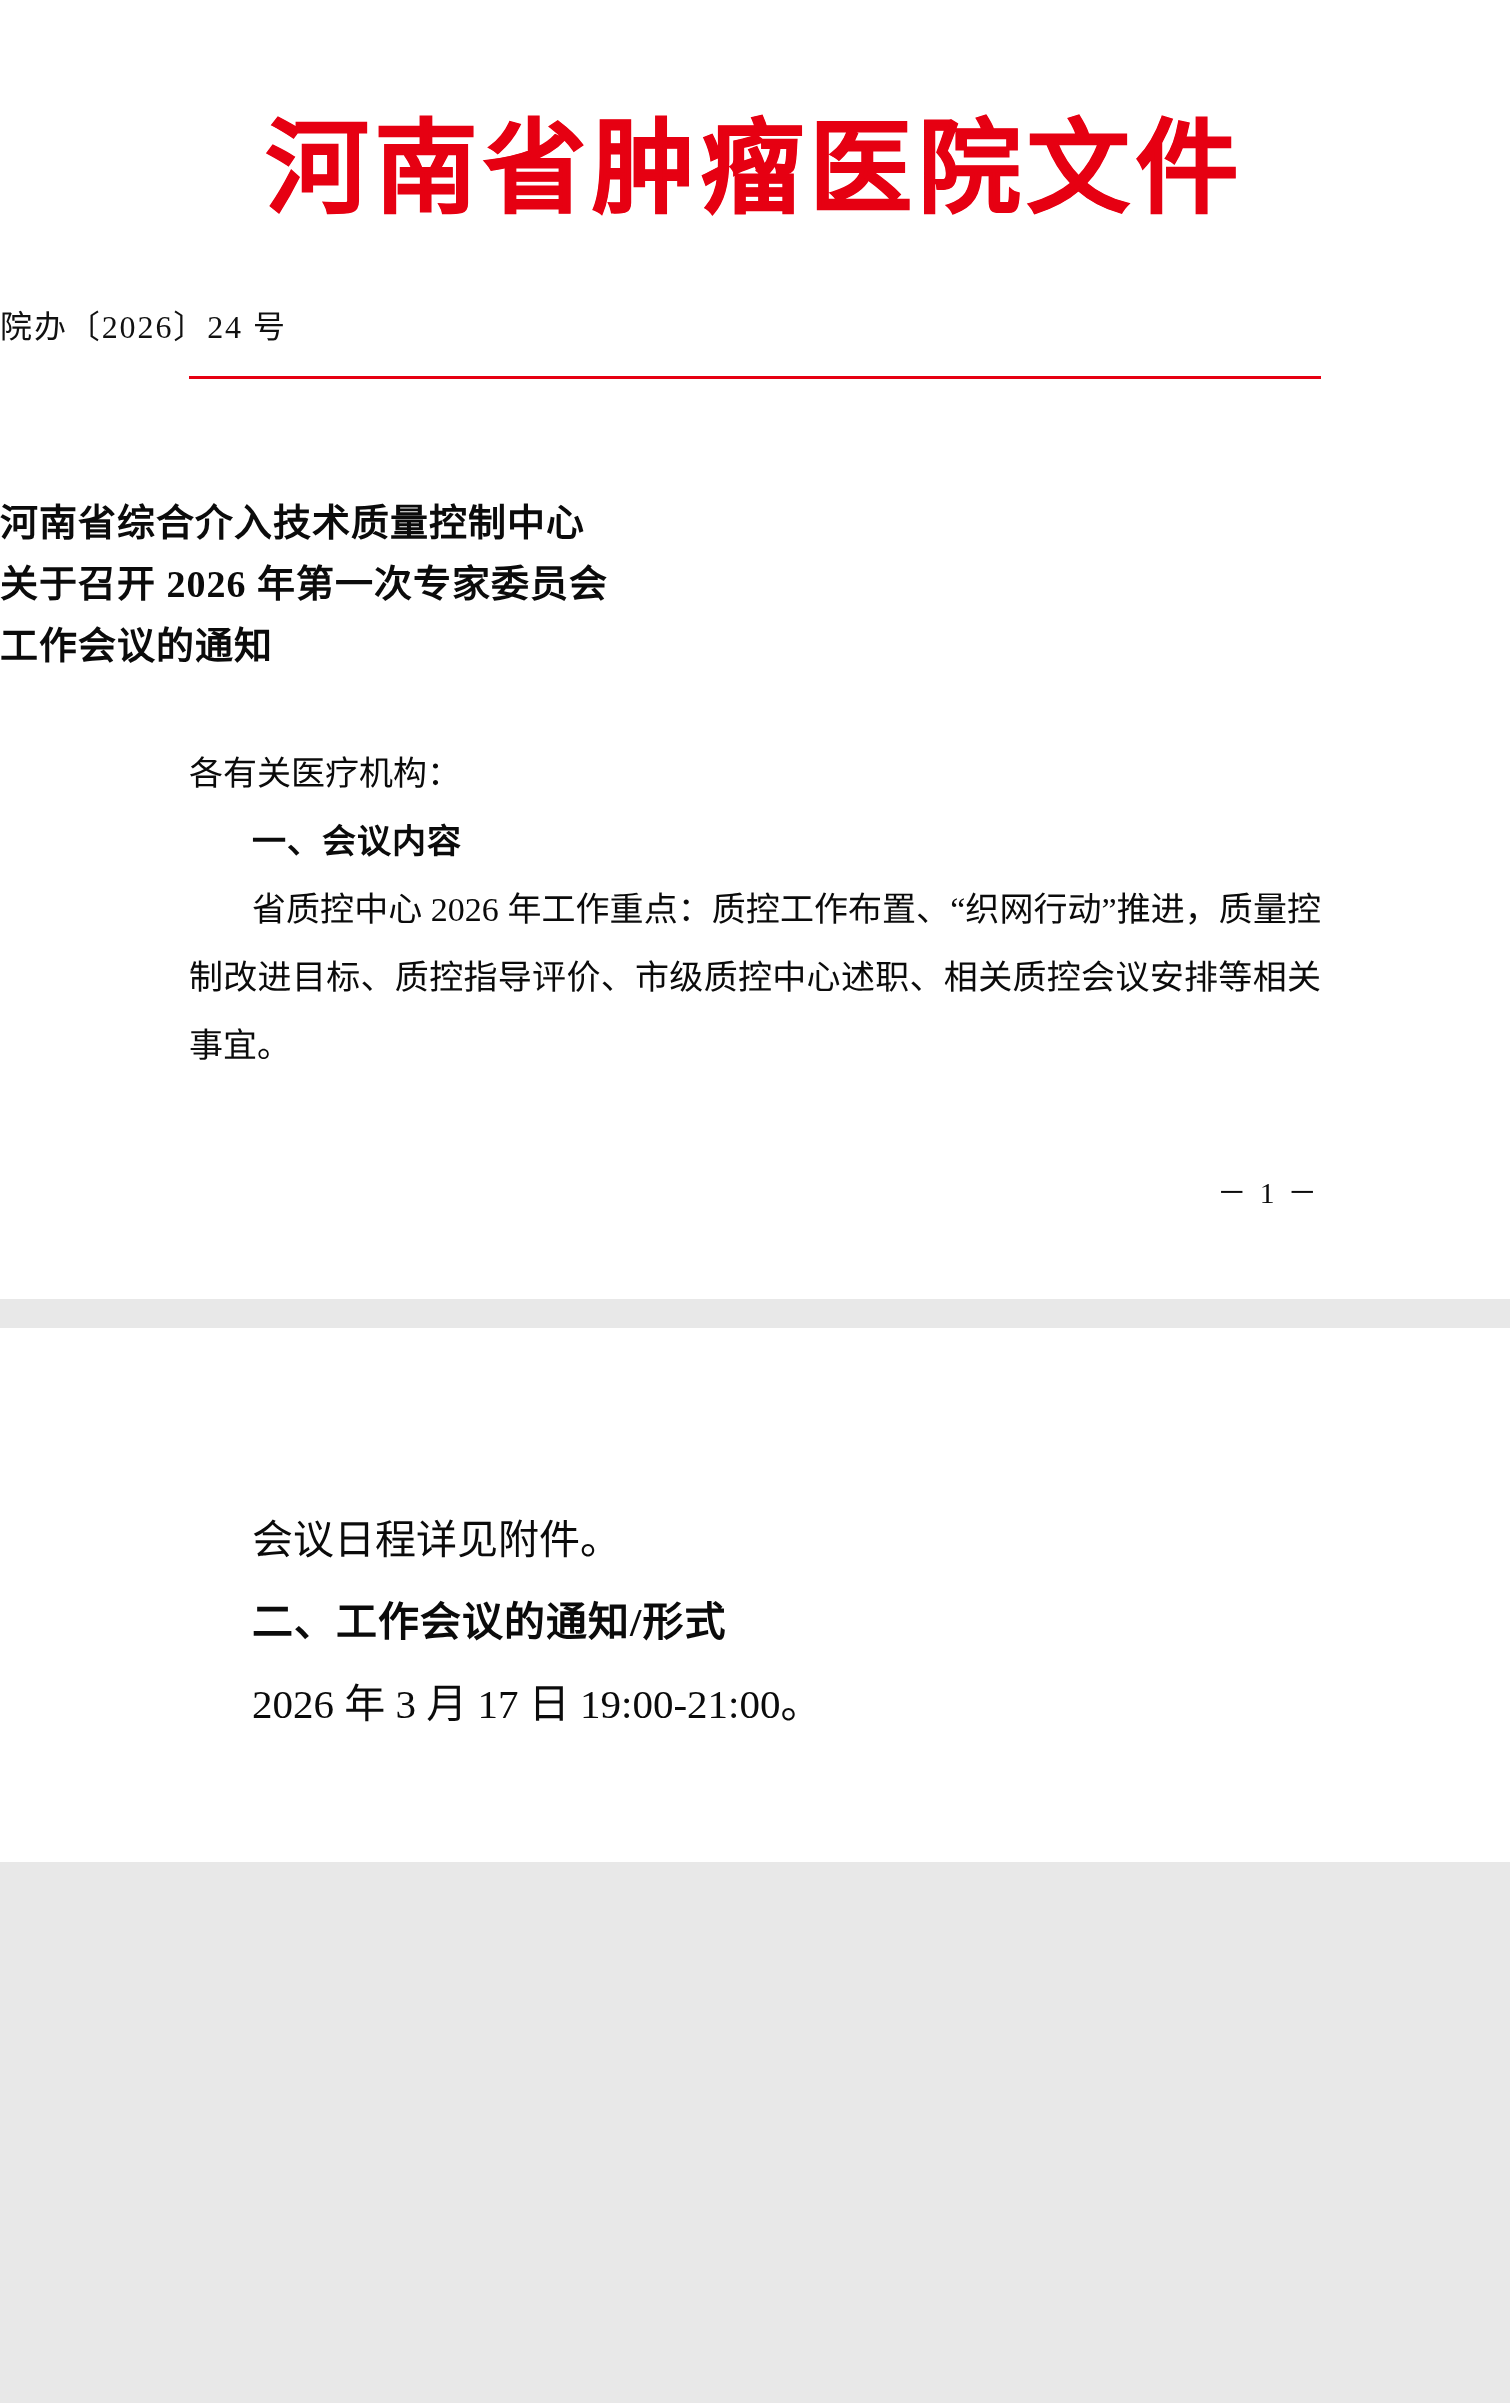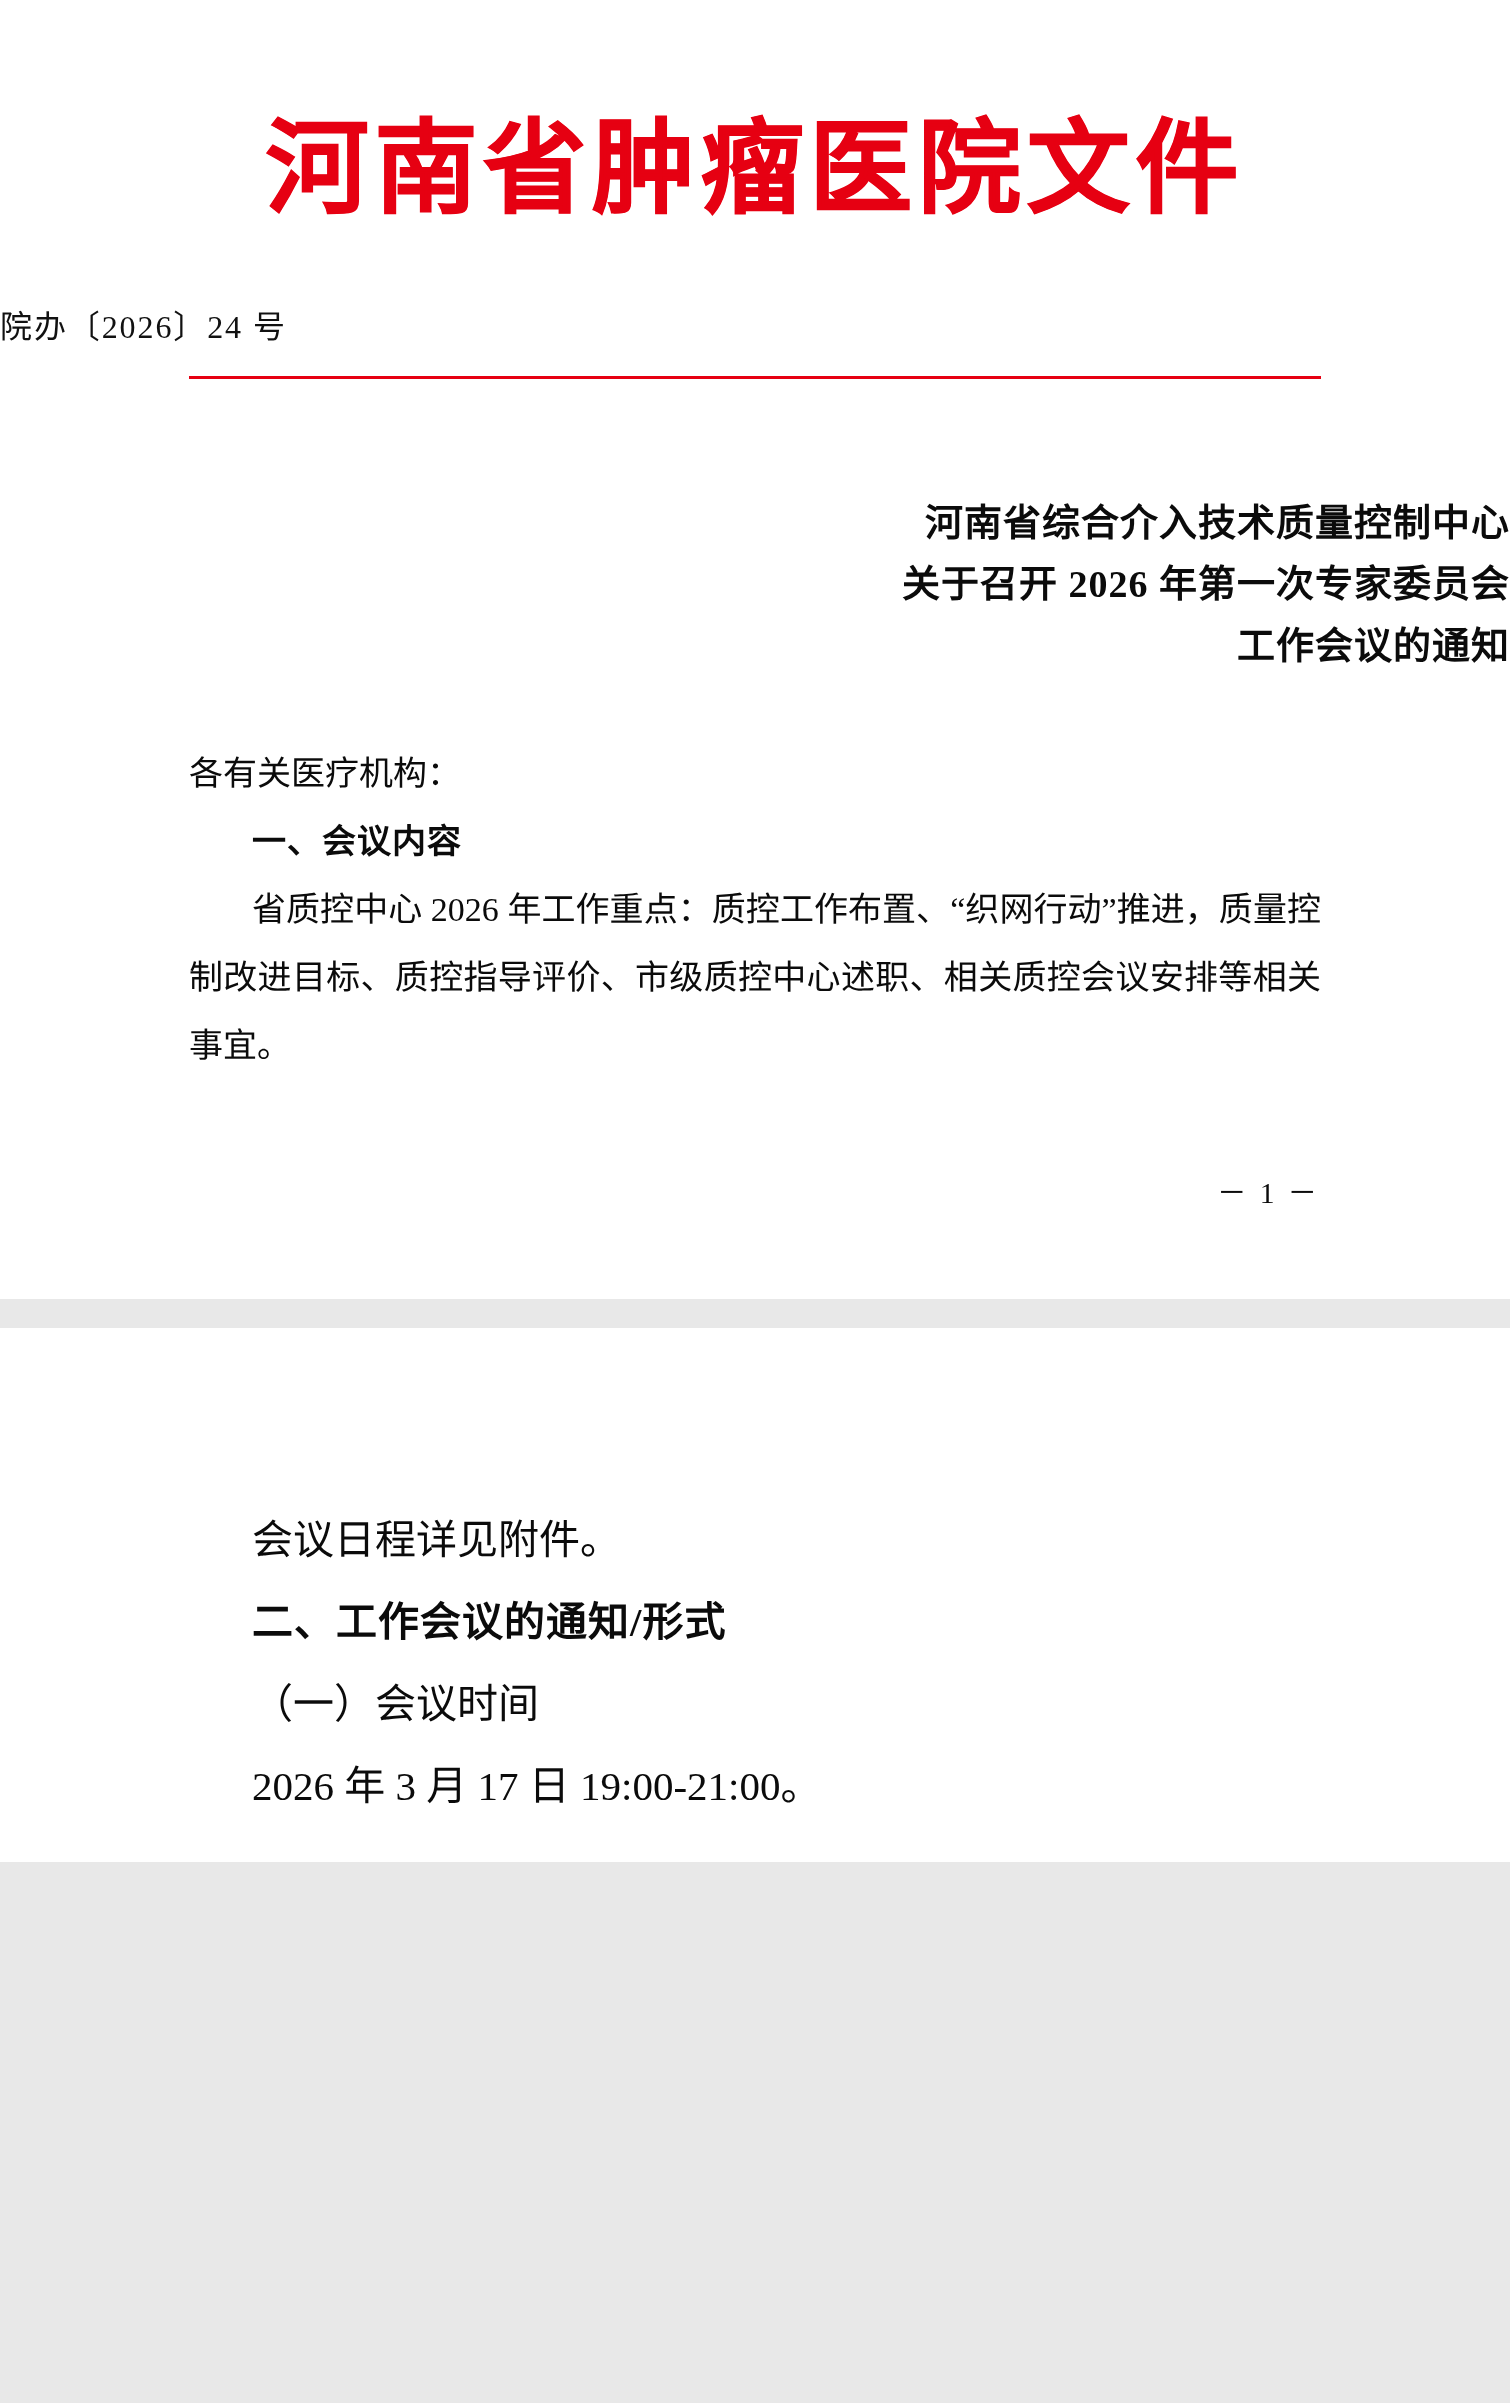--- a/index.html
+++ b/index.html
@@ -60,21 +60,21 @@
   .red-rule {
     margin: 28.5px auto 0 auto;
     width: 1132px;
     height: 2.9px;
     background: #e60012;
   }
 
   
   .doc-title {
     margin-top: 114px;
-    text-align: right;
+    text-align: left;
     font-size: 38px;
     font-weight: bold;
     line-height: 1.62;
     letter-spacing: 1px;
     color: #0b0b0b;
     font-family: "Liberation Serif", "DejaVu Serif", serif;
   }
   .doc-title div { white-space: nowrap; }
 
   
@@ -142,17 +142,16 @@
 
   <div class="pagenum">－ 1 －</div>
 </div>
 
 <div class="page-gap"></div>
 
 <div class="page page-two">
   <div class="body-wrap-2">
     <p class="p indent">会议日程详见附件。</p>
     <p class="p heading">二、工作会议的通知/形式</p>
-    <p class="p indent">（一）会议时间</p>
     <p class="p indent">2026 年 3 月 17 日 19:00-21:00。</p>
   </div>
 </div>
 
 
 </body></html>

